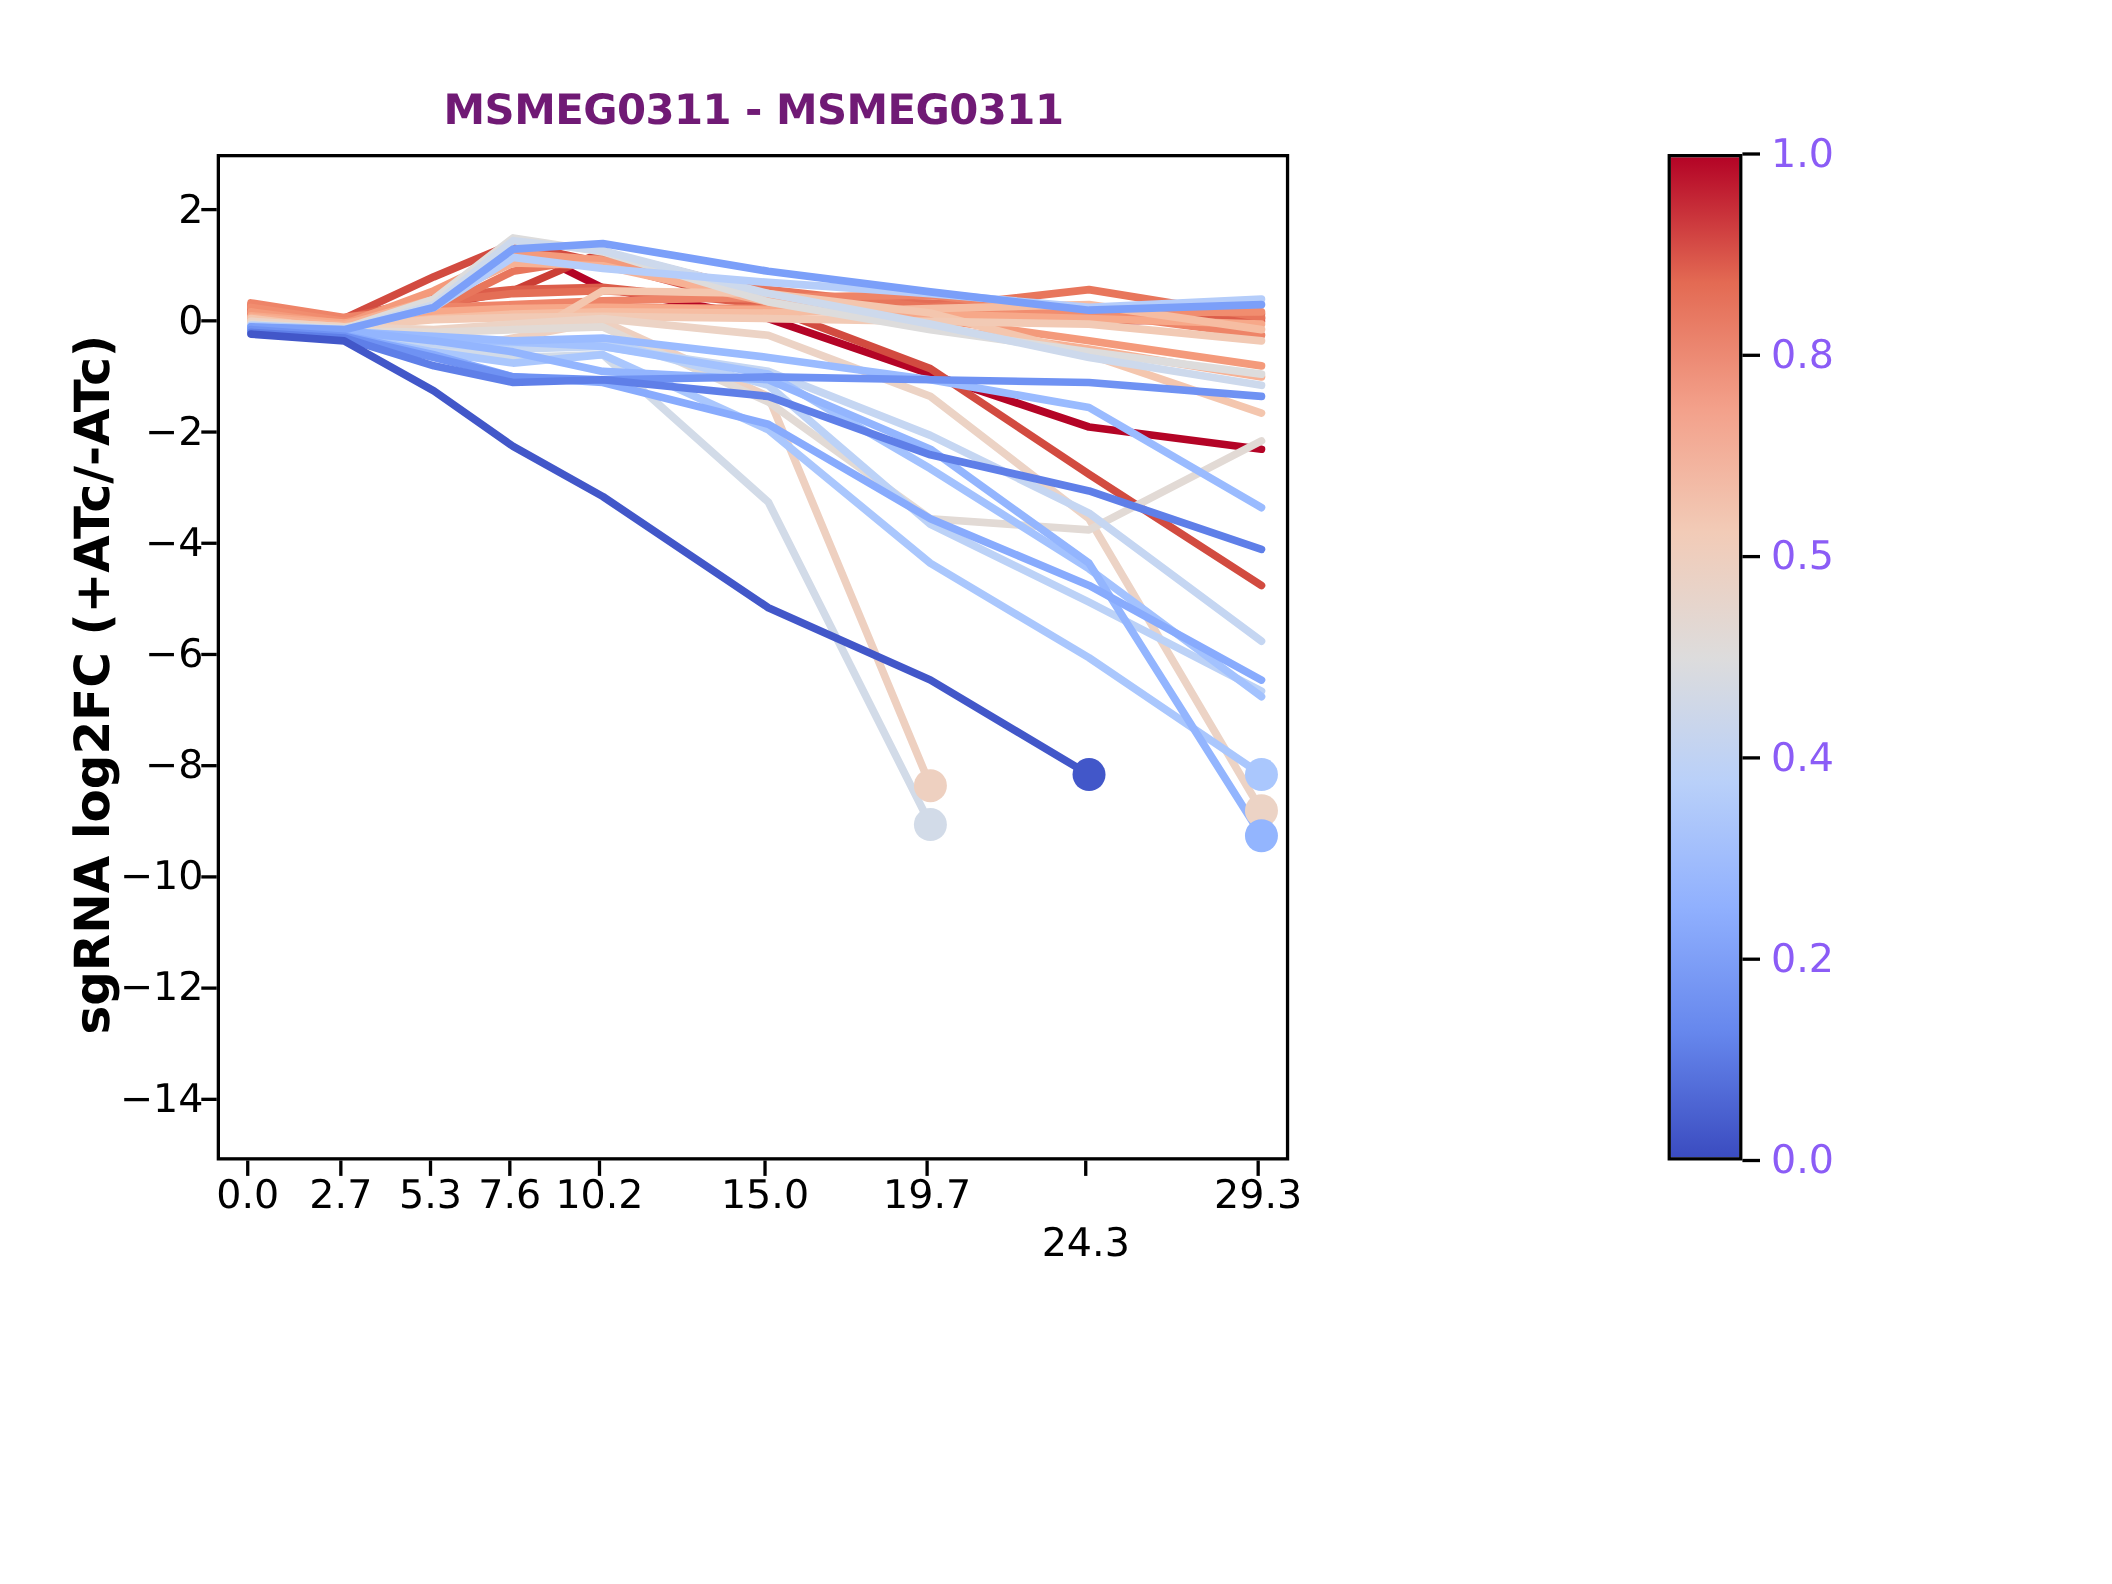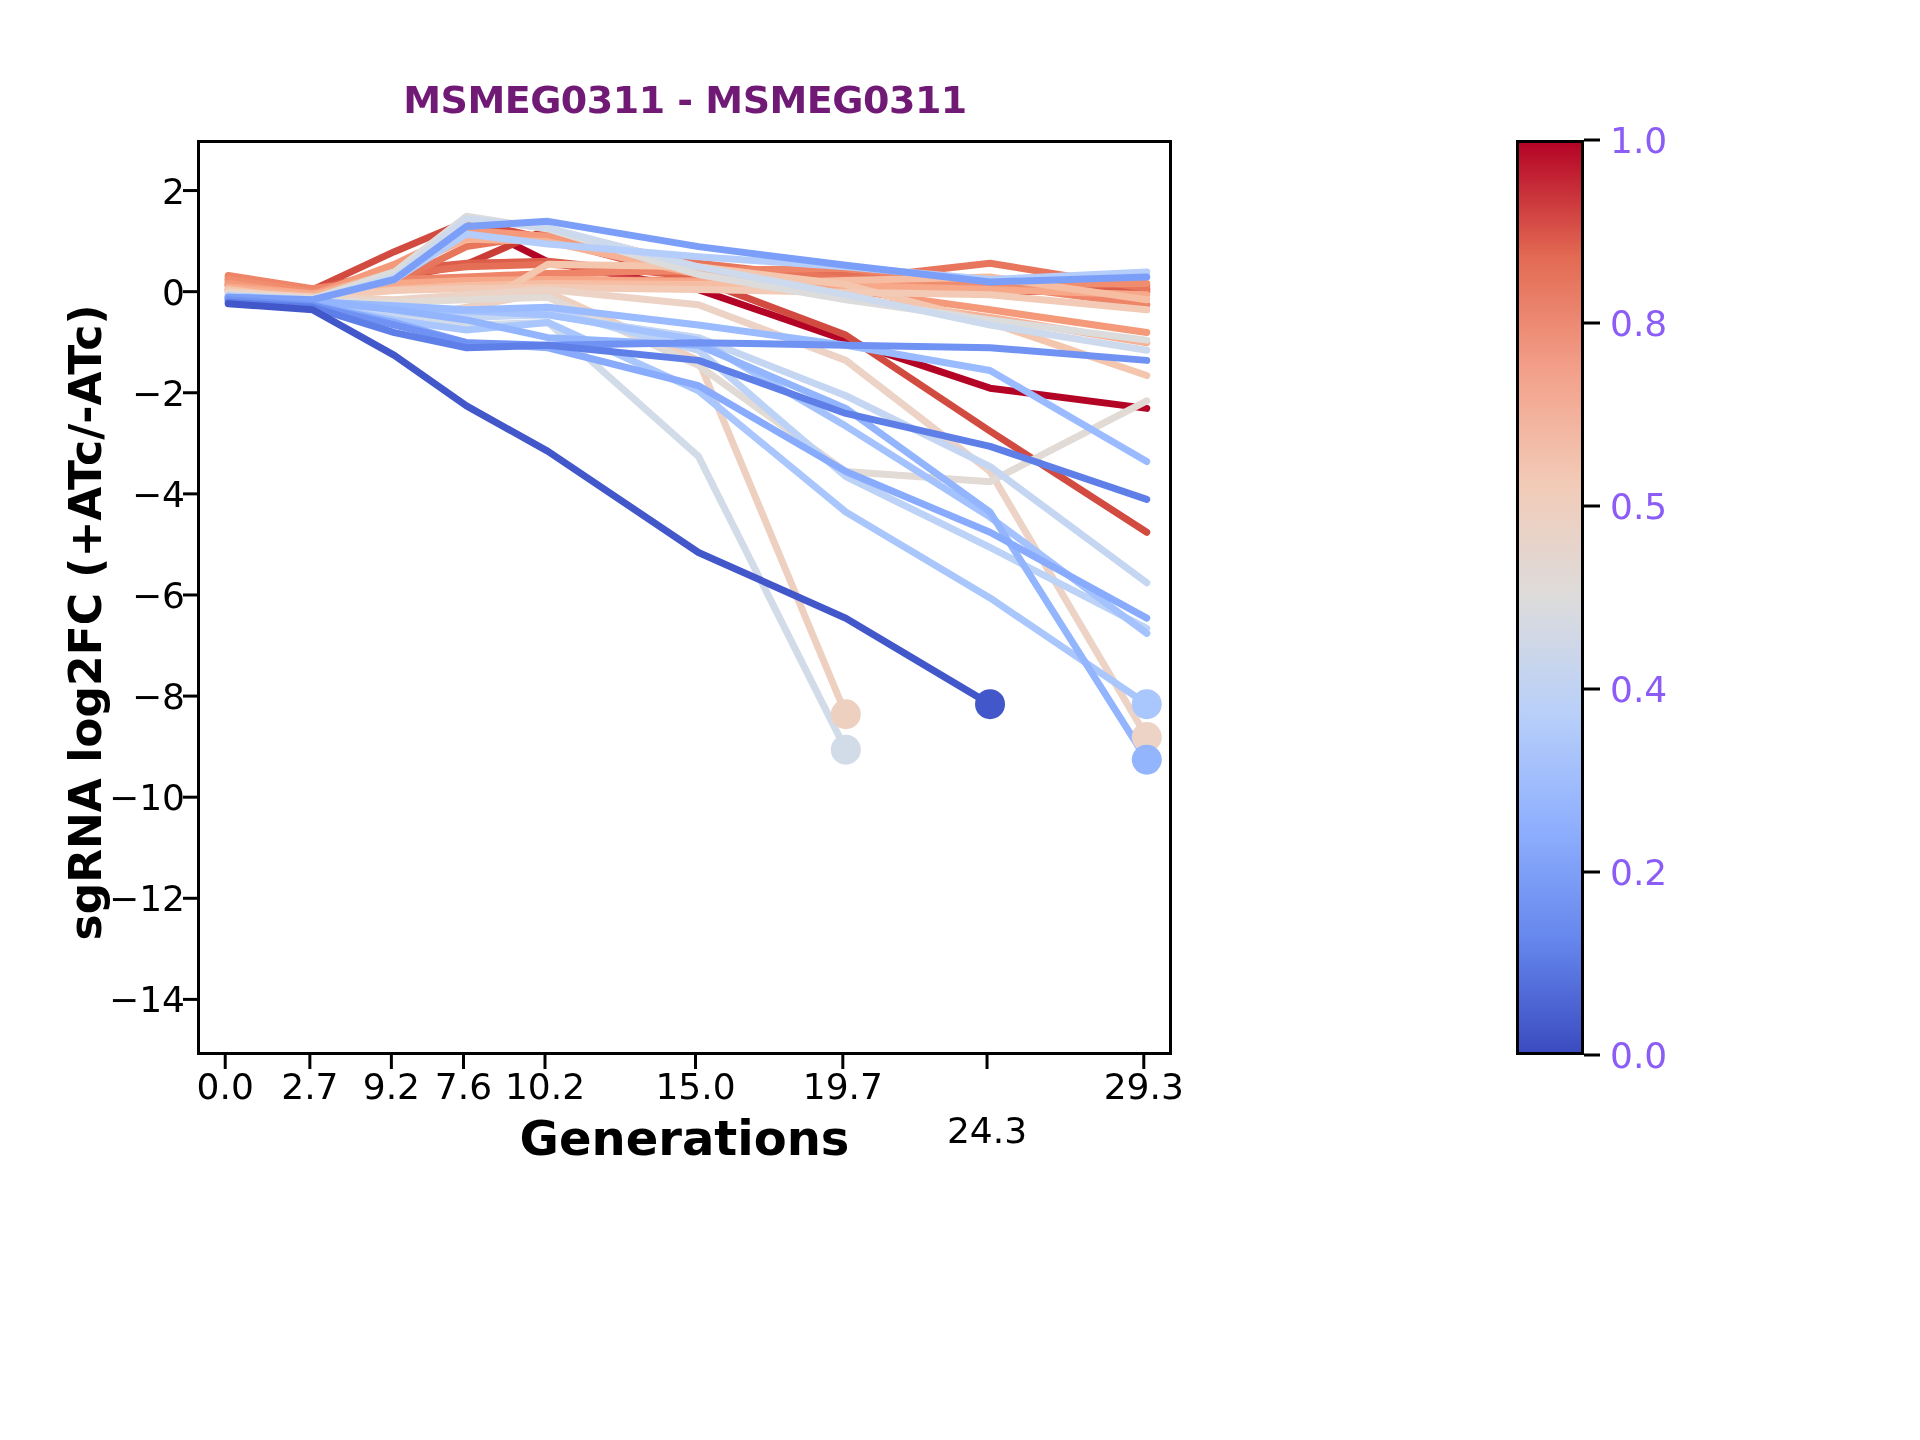--- a/index.html
+++ b/index.html
@@ -216,31 +216,30 @@
       <div class="ytick-label" style="top: 493.867px;">−4</div>
       <div class="ytick-label" style="top: 594.972px;">−6</div>
       <div class="ytick-label" style="top: 696.077px;">−8</div>
       <div class="ytick-label" style="top: 797.182px;">−10</div>
       <div class="ytick-label" style="top: 898.287px;">−12</div>
       <div class="ytick-label" style="top: 999.392px;">−14</div>
     </div>
   <div id="x-tick-labels">
       <div class="xtick-label" style="left: 225.215px;">0.0</div>
       <div class="xtick-label" style="left: 309.862px; text-align: right;">2.7</div>
-      <div class="xtick-label" style="left: 391.373px;">9.2</div>
+      <div class="xtick-label" style="left: 391.373px;">5.3</div>
       <div class="xtick-label" style="left: 463.479px;">7.6</div>
       <div class="xtick-label" style="left: 544.99px;">10.2</div>
       <div class="xtick-label" style="left: 695.473px;">15.0</div>
       <div class="xtick-label" style="left: 842.82px;">19.7</div>
       <div class="xtick-label" style="left: 987.032px; margin-top: 44px;">24.3</div>
       <div class="xtick-label" style="left: 1143.78px;">29.3</div>
     </div>
 
   <div id="ylabel">sgRNA log2FC (+ATc/-ATc)</div>
-  <div id="xlabel">Generations</div>
 
   <div id="colorbar-wrap">
     <div id="colorbar-gradient" style="background: linear-gradient(rgb(180, 4, 38) 0%, rgb(227, 106, 83) 12.5%, rgb(243, 160, 138) 25%, rgb(242, 203, 183) 37.5%, rgb(221, 220, 220) 50%, rgb(185, 208, 249) 62.5%, rgb(144, 176, 254) 75%, rgb(102, 135, 237) 87.5%, rgb(59, 76, 192) 100%);"></div>
   </div>
   <div id="colorbar-ticks">
       <div class="cbtick-label" style="left: 1610px; top: 1055px; position: absolute;">0.0</div>
       <div class="cbtick-label" style="left: 1610px; top: 872px; position: absolute;">0.2</div>
       <div class="cbtick-label" style="left: 1610px; top: 689px; position: absolute;">0.4</div>
       <div class="cbtick-label" style="left: 1610px; top: 506px; position: absolute;">0.5</div>
       <div class="cbtick-label" style="left: 1610px; top: 323px; position: absolute;">0.8</div>

